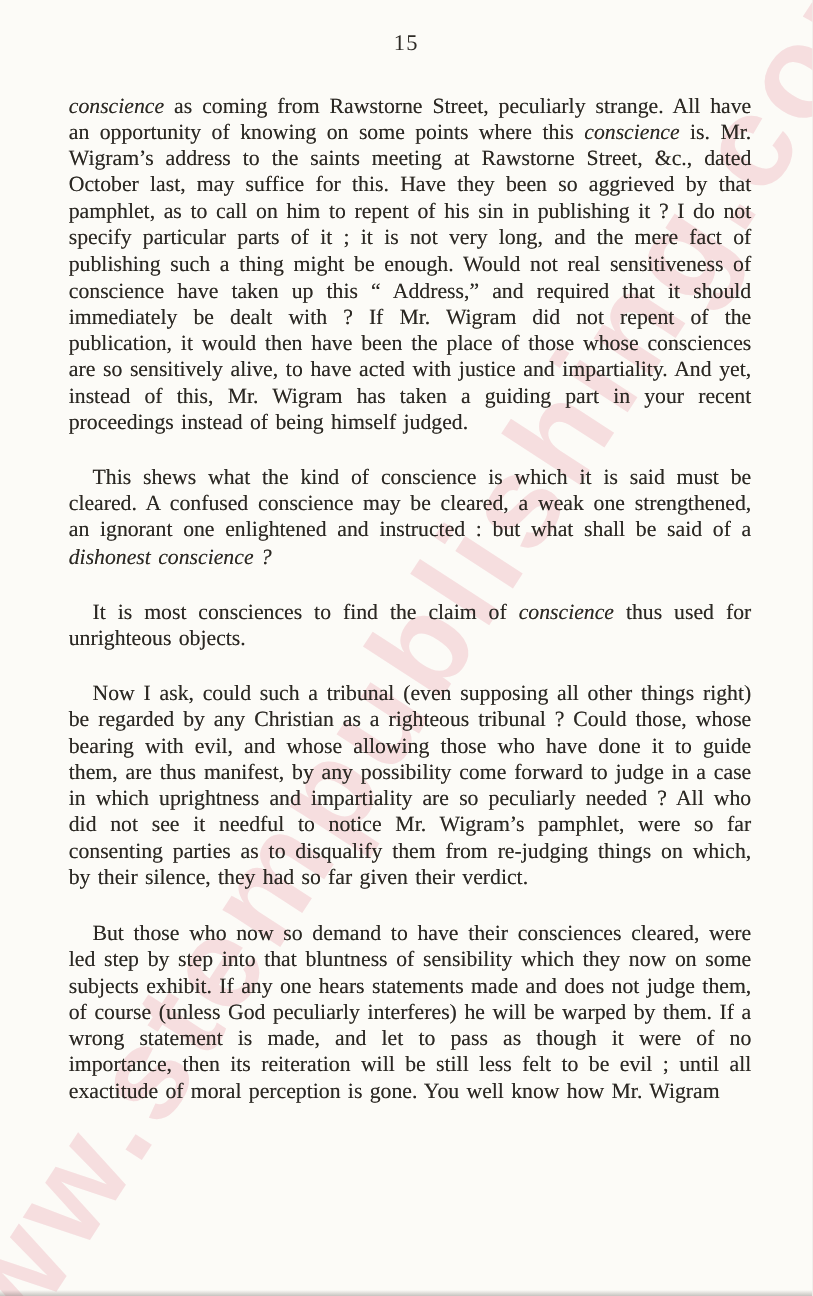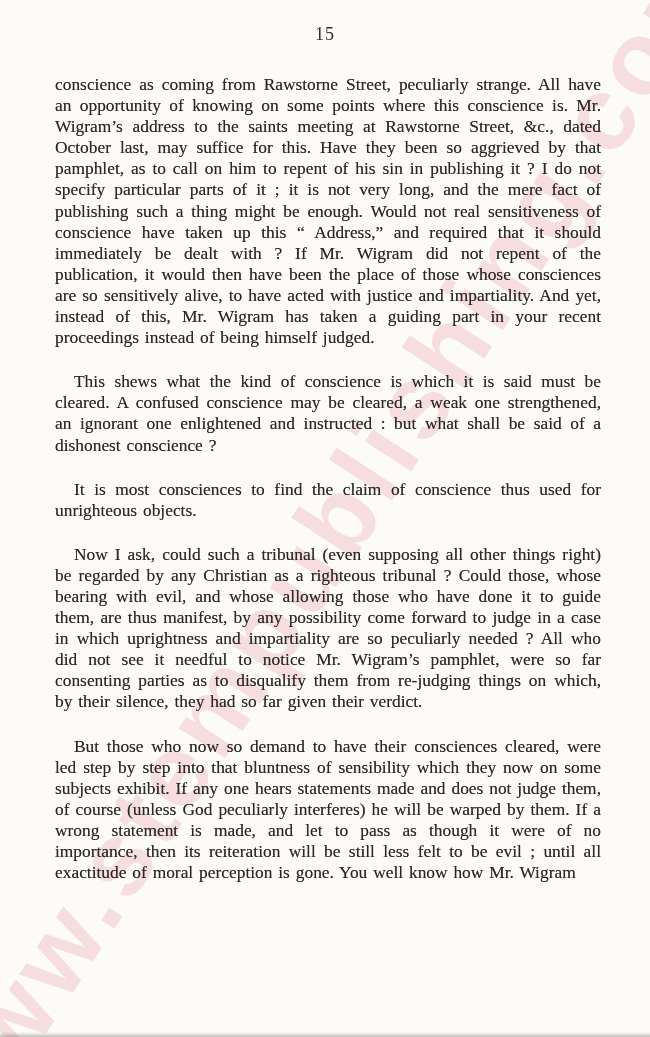--- a/index.html
+++ b/index.html
@@ -58,21 +58,21 @@
     text-shadow: 0 0 0.5px rgba(40,36,30,0.55);
   }
   .text-block p {
     margin: 0;
     padding: 0;
   }
   .text-block p.indent {
     text-indent: 19px;
     margin-top: 23px;
   }
-  .it { }
+  .it { font-style: italic; }
 </style>
 </head>
 <body>
 
 <div class="page">
   <div class="watermark">www.stempublishing.com</div>
 
   <div class="page-number">15</div>
 
   <div class="text-block">

